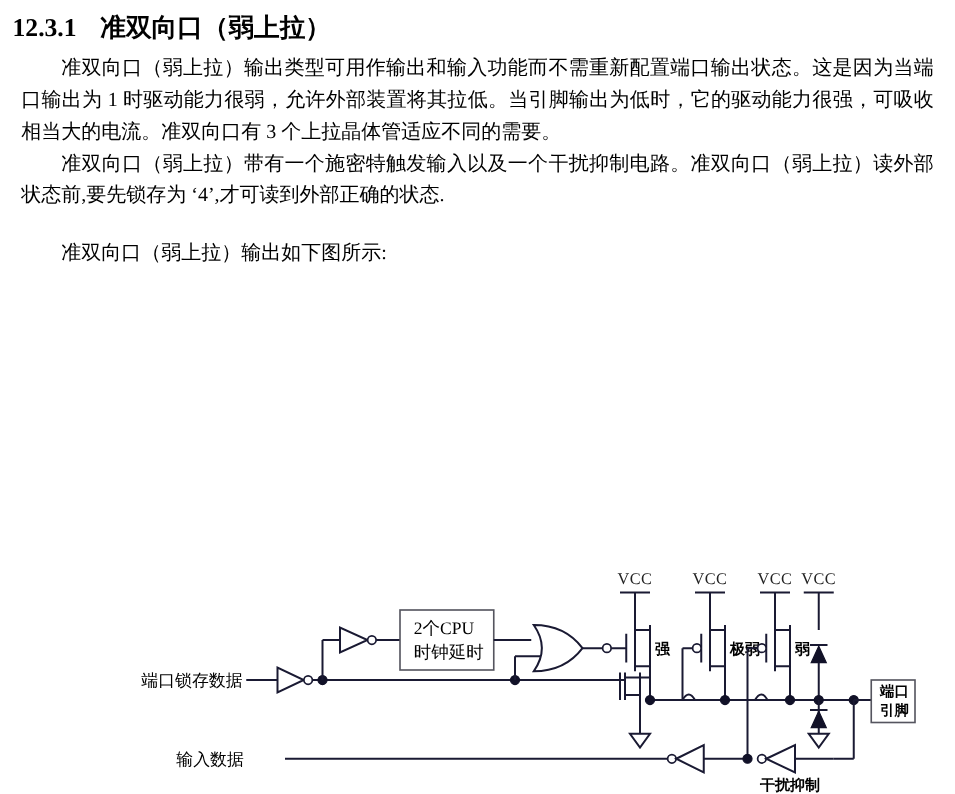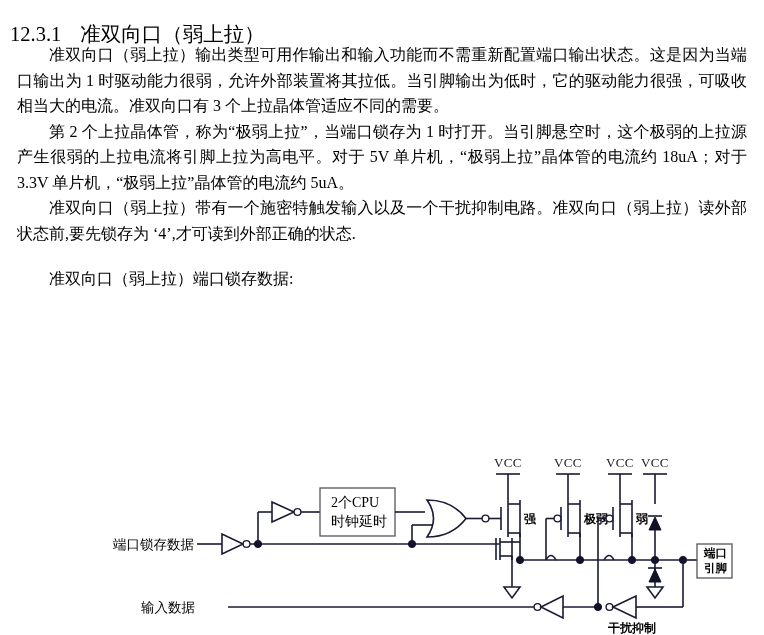--- a/index.html
+++ b/index.html
@@ -17,23 +17,23 @@
     overflow: hidden;
   }
   .page {
     position: relative;
     width: 764px;
     height: 635px;
   }
   .heading {
     position: absolute;
     left: 10px;
-    top: 20px;
+    top: 8px;
     font-size: 20.5px;
-    font-weight: normal;
+    font-weight: bold;
     letter-spacing: 0px;
     white-space: nowrap;
     text-align: right;
   }
   .heading .num {
     display: inline-block;
     margin-right: 19px;
   }
   .body-text {
     position: absolute;
@@ -117,23 +117,22 @@
 <body>
 
 <div class="page">
 
   <div class="heading">
     <span class="num">12.3.1</span><span>准双向口（弱上拉）</span>
   </div>
 
   <div class="body-text">
     <p>准双向口（弱上拉）输出类型可用作输出和输入功能而不需重新配置端口输出状态。这是因为当端口输出为 1 时驱动能力很弱，允许外部装置将其拉低。当引脚输出为低时，它的驱动能力很强，可吸收相当大的电流。准双向口有 3 个上拉晶体管适应不同的需要。</p>
-    <p>第 2 个上拉晶体管，称为“极弱上拉”，当端口锁存为 1 时打开。当引脚悬空时，这个极弱的上拉源产生很弱的上拉电流将引脚上拉为高电平。对于 5V 单片机，“极弱上拉”晶体管的电流约 18uA；对于 3.3V 单片机，“极弱上拉”晶体管的电流约 5uA。</p>
     <p>准双向口（弱上拉）带有一个施密特触发输入以及一个干扰抑制电路。准双向口（弱上拉）读外部状态前,要先锁存为 ‘4’,才可读到外部正确的状态.</p>
-    <p class="spaced">准双向口（弱上拉）端口锁存数据:</p>
+    <p class="spaced">准双向口（弱上拉）输出如下图所示:</p>
   </div>
 
   <div class="diagram">
     <svg width="764" height="183" viewBox="0 0 764 183" xmlns="http://www.w3.org/2000/svg">
 
       <text class="lbl" x="113" y="97">端口锁存数据</text>
 
       <line class="wire" x1="197" y1="92" x2="222" y2="92"></line>
 
       <polygon class="gate-shape" points="222,82 222,102 243,92"></polygon>

